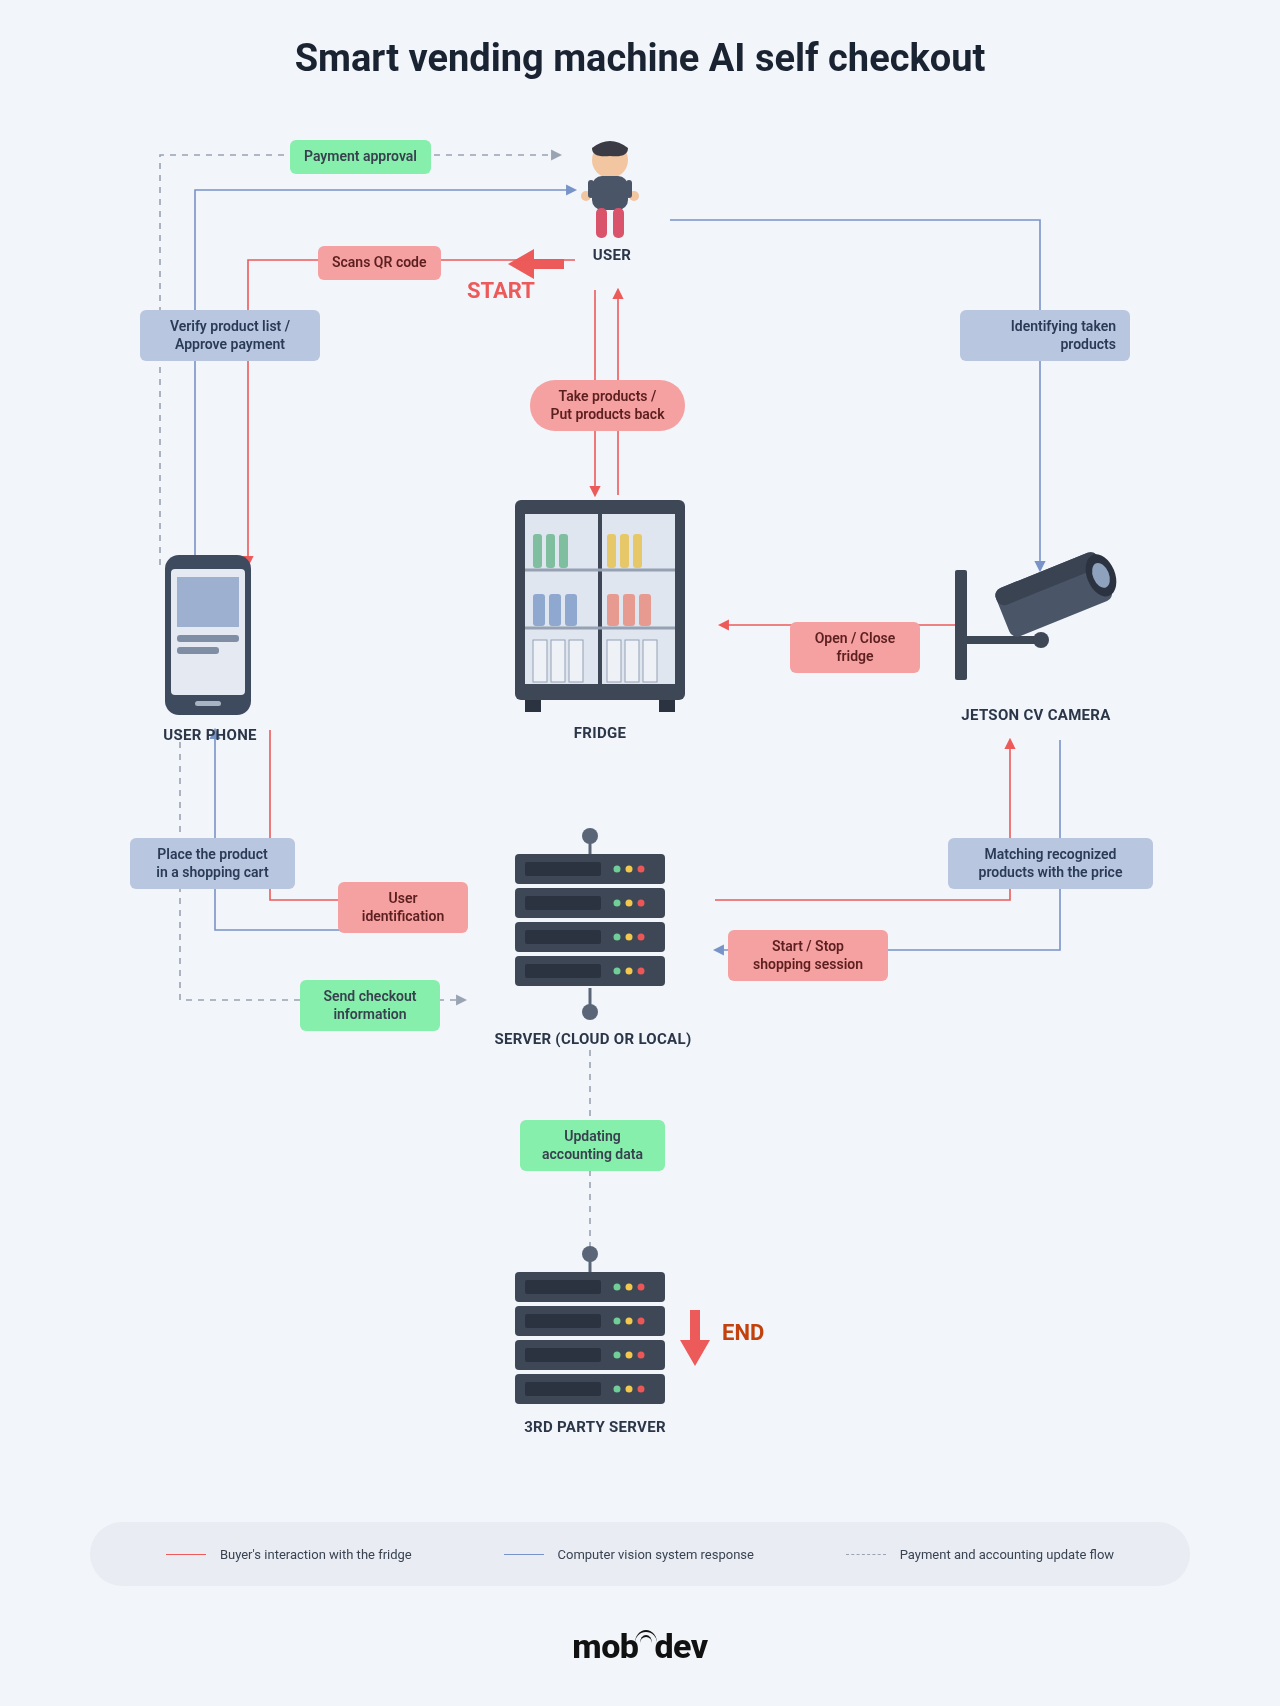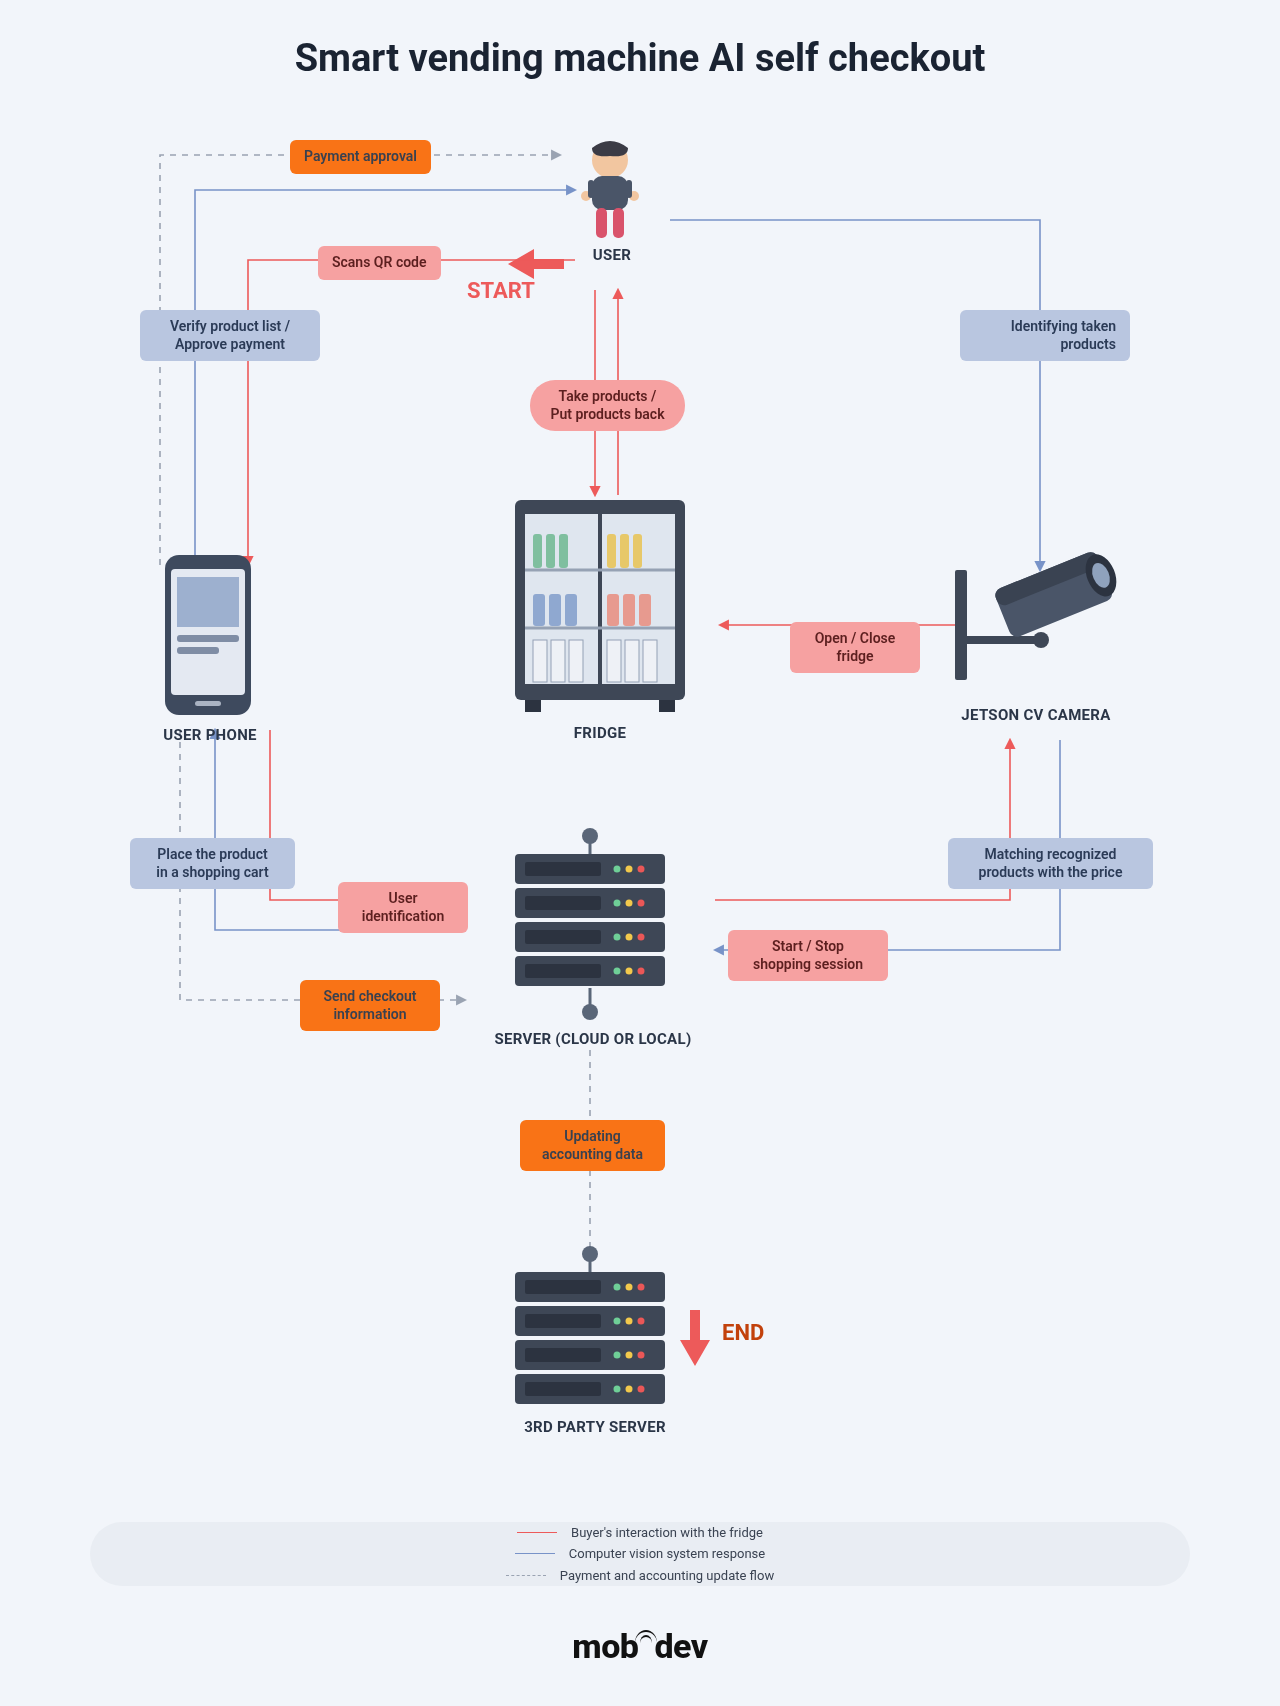--- a/index.html
+++ b/index.html
@@ -50,37 +50,36 @@
     border-radius: 6px;
     font-size: 14px;
     font-weight: 600;
     padding: 8px 14px;
     text-align: center;
     line-height: 1.25;
     white-space: pre-line;
   }
   .pill-red  { background: #f6a1a1; color: #5c1f1f; }
   .pill-blue { background: #b9c6e0; color: #2b3b57; }
-  .pill-gray { background: #f97316; color: #39414f; text-align: center; }
+  .pill-gray { background: #86efac; color: #39414f; text-align: center; }
 
   
   .legend {
     position: absolute;
     left: 90px; right: 90px;
     bottom: 120px;
     height: 64px;
     background: #e9edf3;
     border-radius: 32px;
     display: flex;
     align-items: center;
     justify-content: space-around;
     padding: 0 30px;
     font-size: 13px;
     color: #3a4352;
-    flex-direction: column;
   }
   .legend-item { display: flex; align-items: center; gap: 14px; }
   .legend-line  { width: 40px; height: 0; border-top: 1.5px solid; }
   .legend-red   { border-color: #ed5a5a; }
   .legend-blue  { border-color: #7893c8; }
   .legend-gray  { border-color: #9aa3b2; border-top-style: dashed; }
 
   
   .brand {
     position: absolute;

